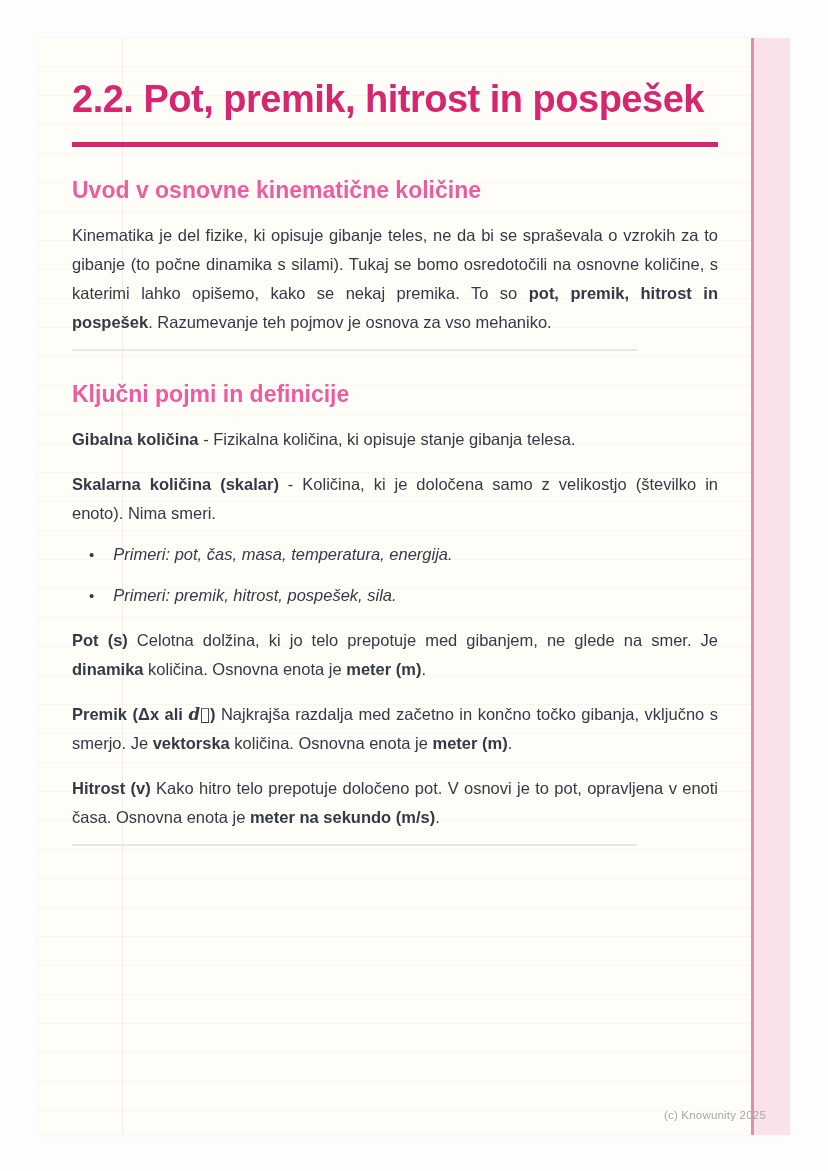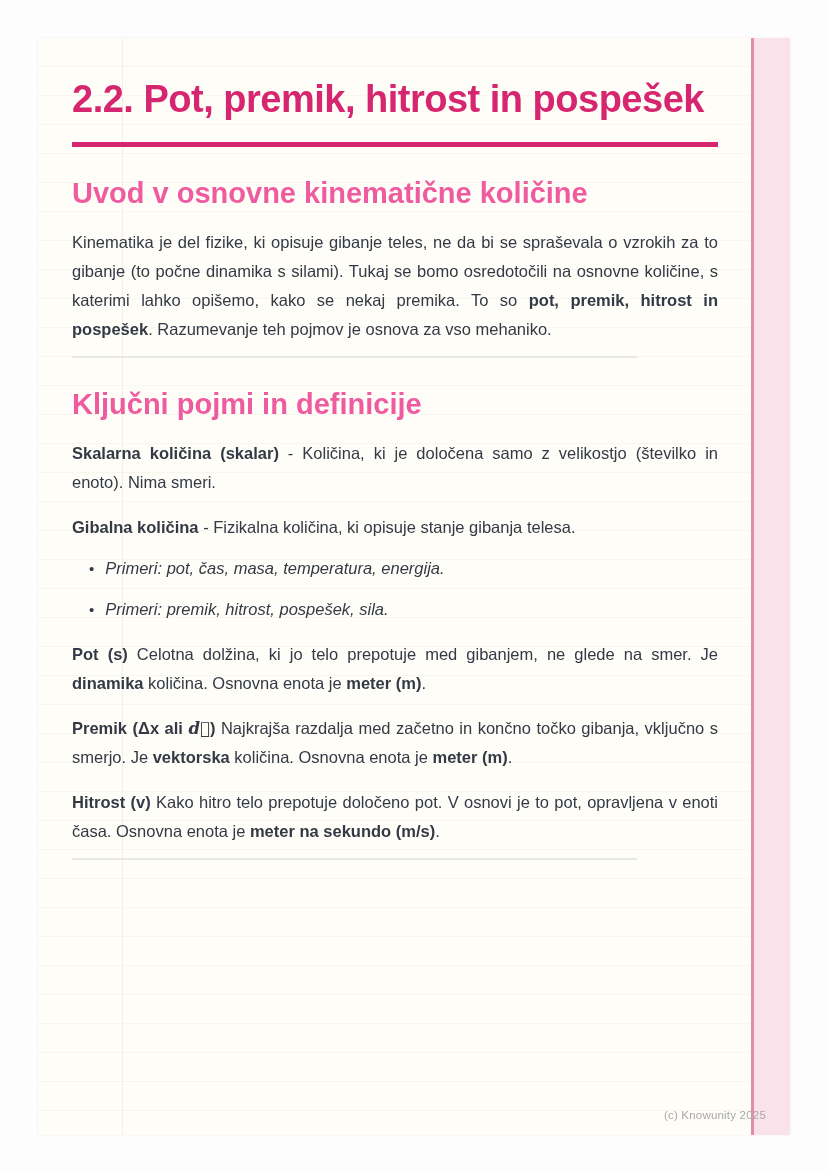--- a/index.html
+++ b/index.html
@@ -73,36 +73,36 @@
   hr.title-rule {
     border: none;
     height: 5px;
     width: 100%;
     background: var(--title-pink, #d6266f);
     margin-top: 18px;
     margin-bottom: 0;
   }
 
   h2.section-heading {
-    font-size: 29px;
+    font-size: 23px;
     line-height: 1.15;
     font-weight: bold;
     color: var(--heading-pink, #ee5c9f);
     margin: 30px 0 18px 0;
   }
 
   p.para {
     font-size: 16.5px;
     line-height: 29px;
     color: var(--body-text, #333a45);
     text-align: justify;
     margin: 16px 0 12px 0;
   }
   .run-bold   { font-weight: bold; }
-  .run-italic { font-style: italic; }
+  .run-italic { font-style: italic; margin-left: 8px; }
   .run-vector {
     font-family: "DejaVu Serif", serif;
     font-style: italic;
     font-weight: bold;
   }
 
   .bullet {
     display: flex;
     gap: 11px;
     margin: 12px 0 12px 17px;
@@ -150,23 +150,23 @@
       <section>
         <h2 class="section-heading">Uvod v osnovne kinematične količine</h2>
         <p class="para"><span class="run-normal">Kinematika je del fizike, ki opisuje gibanje teles, ne da bi se spraševala o vzrokih za to gibanje (to počne dinamika s silami). Tukaj se bomo osredotočili na osnovne količine, s katerimi lahko opišemo, kako se nekaj premika. To so </span><span class="run-bold">pot, premik, hitrost in pospešek</span><span class="run-normal">. Razumevanje teh pojmov je osnova za vso mehaniko.</span></p>
       </section>
 
       <hr class="divider">
 
       <section>
         <h2 class="section-heading">Ključni pojmi in definicije</h2>
 
+        <p class="para"><span class="run-bold">Gibalna količina</span><span class="run-normal"> - Fizikalna količina, ki opisuje stanje gibanja telesa.</span></p>
+
         <p class="para"><span class="run-bold">Skalarna količina (skalar)</span><span class="run-normal"> - Količina, ki je določena samo z velikostjo (številko in enoto). Nima smeri.</span></p>
-
-        <p class="para"><span class="run-bold">Gibalna količina</span><span class="run-normal"> - Fizikalna količina, ki opisuje stanje gibanja telesa.</span></p>
 
         <div class="bullet">
           <span class="dot">•</span>
           <span class="bullet-text"><span class="run-italic">Primeri: pot, čas, masa, temperatura, energija.</span></span>
         </div>
 
 
         <div class="bullet">
           <span class="dot">•</span>
           <span class="bullet-text"><span class="run-italic">Primeri: premik, hitrost, pospešek, sila.</span></span>

